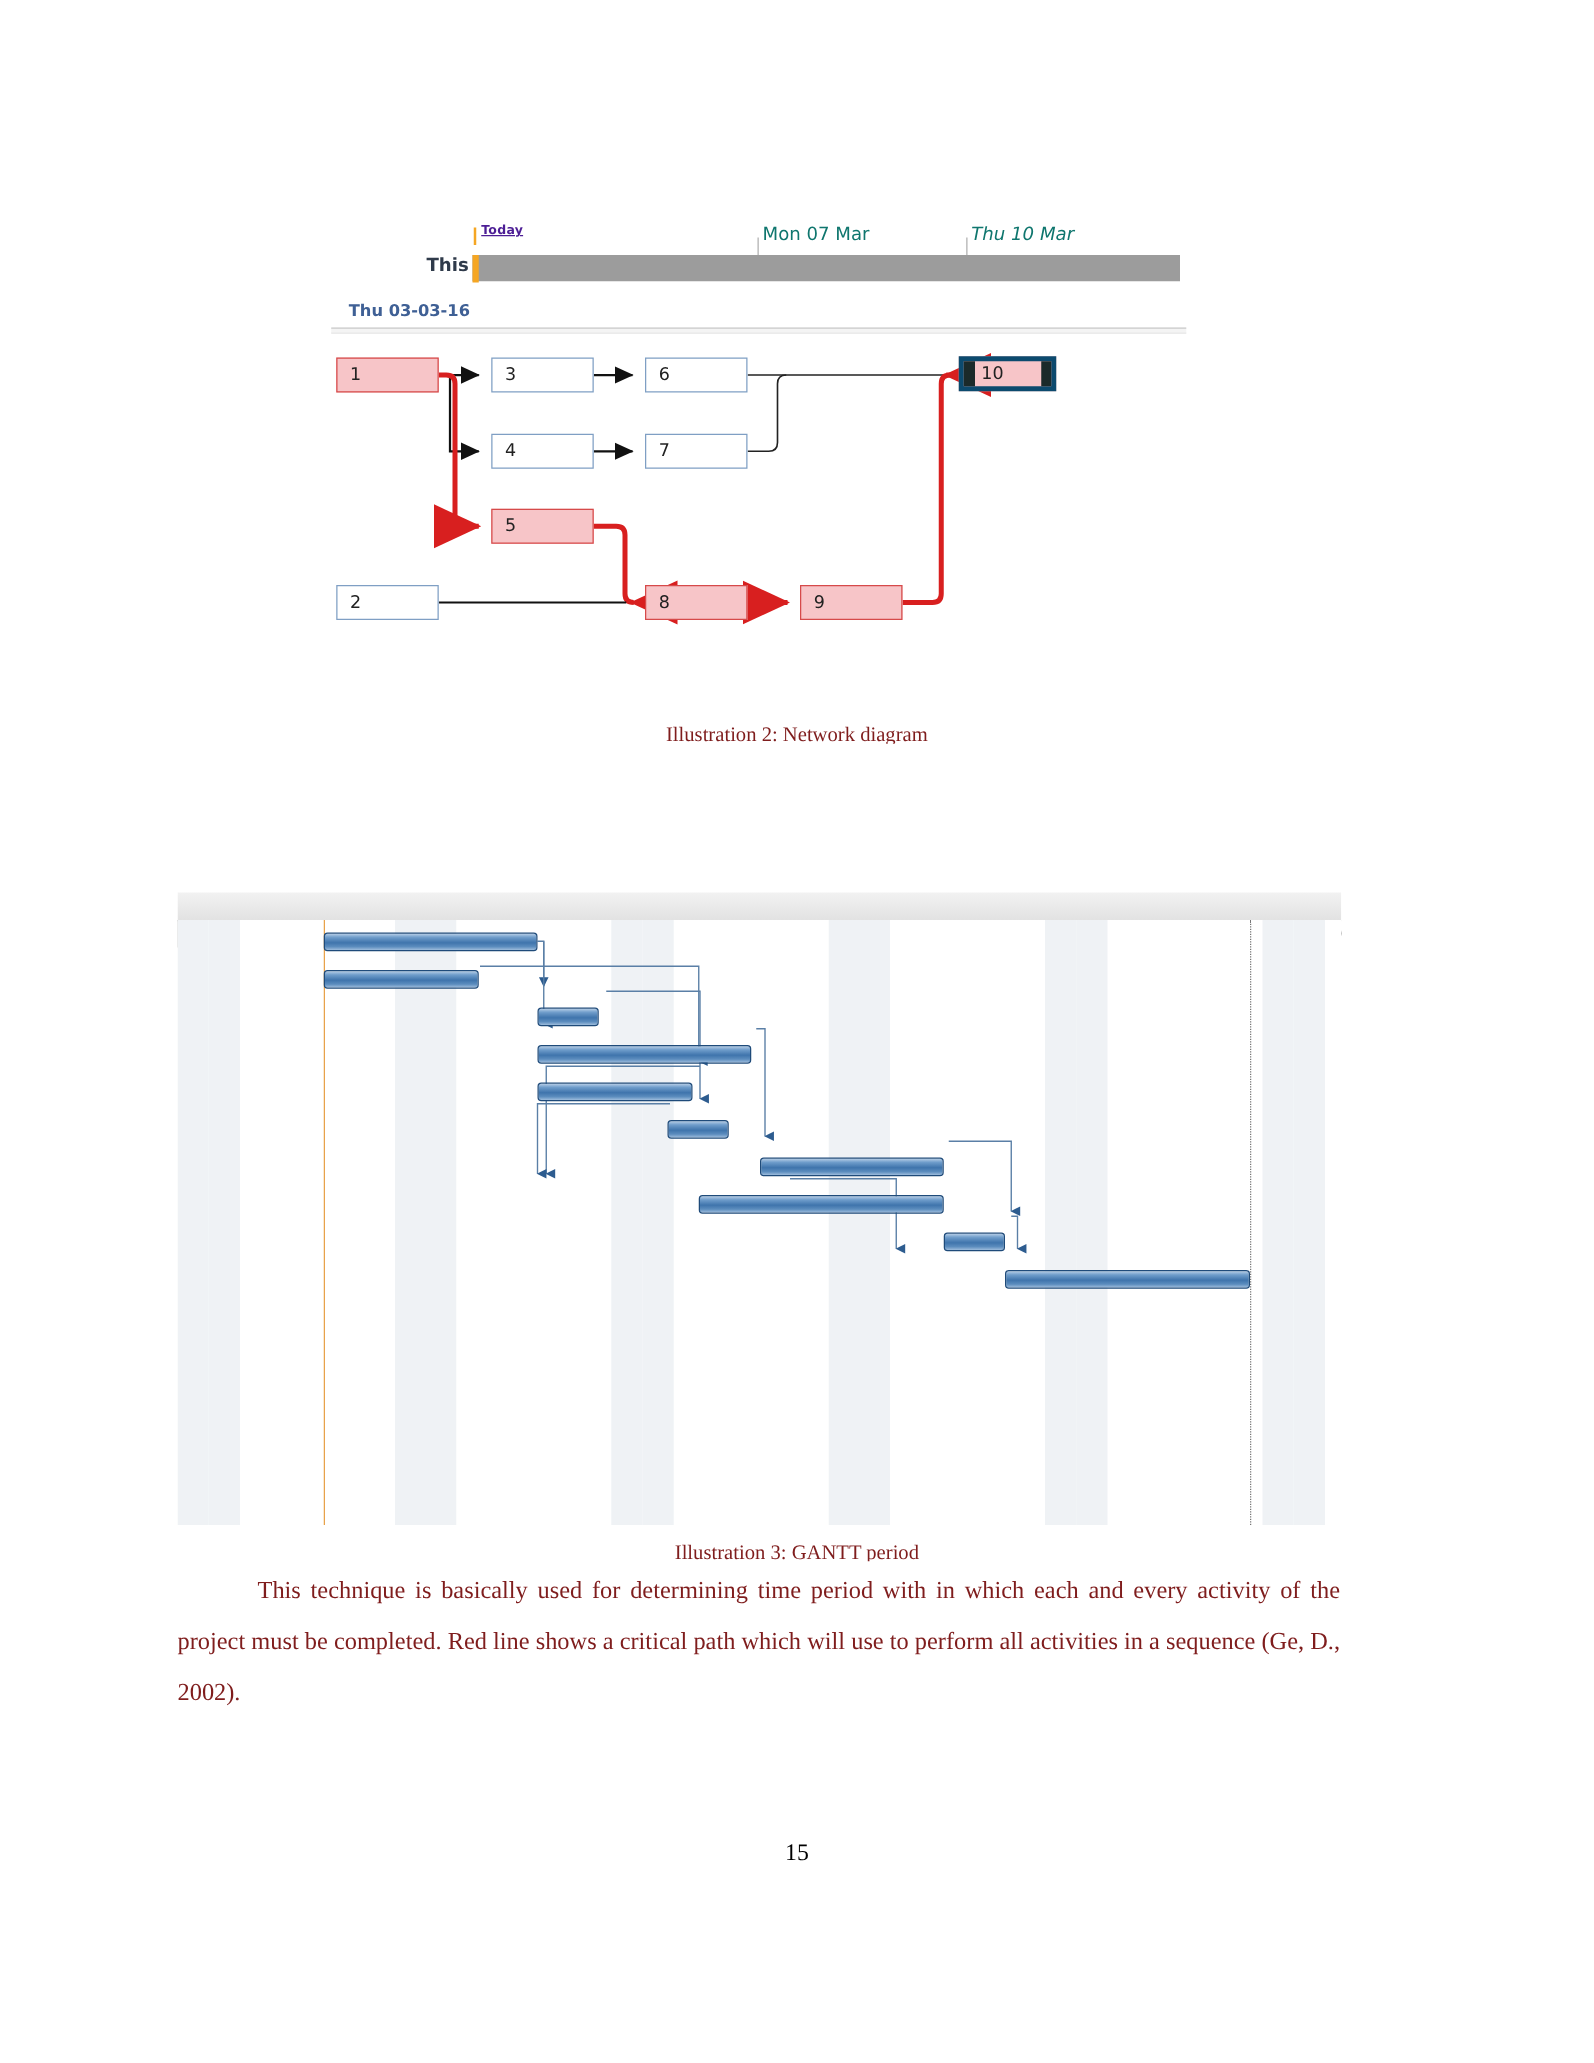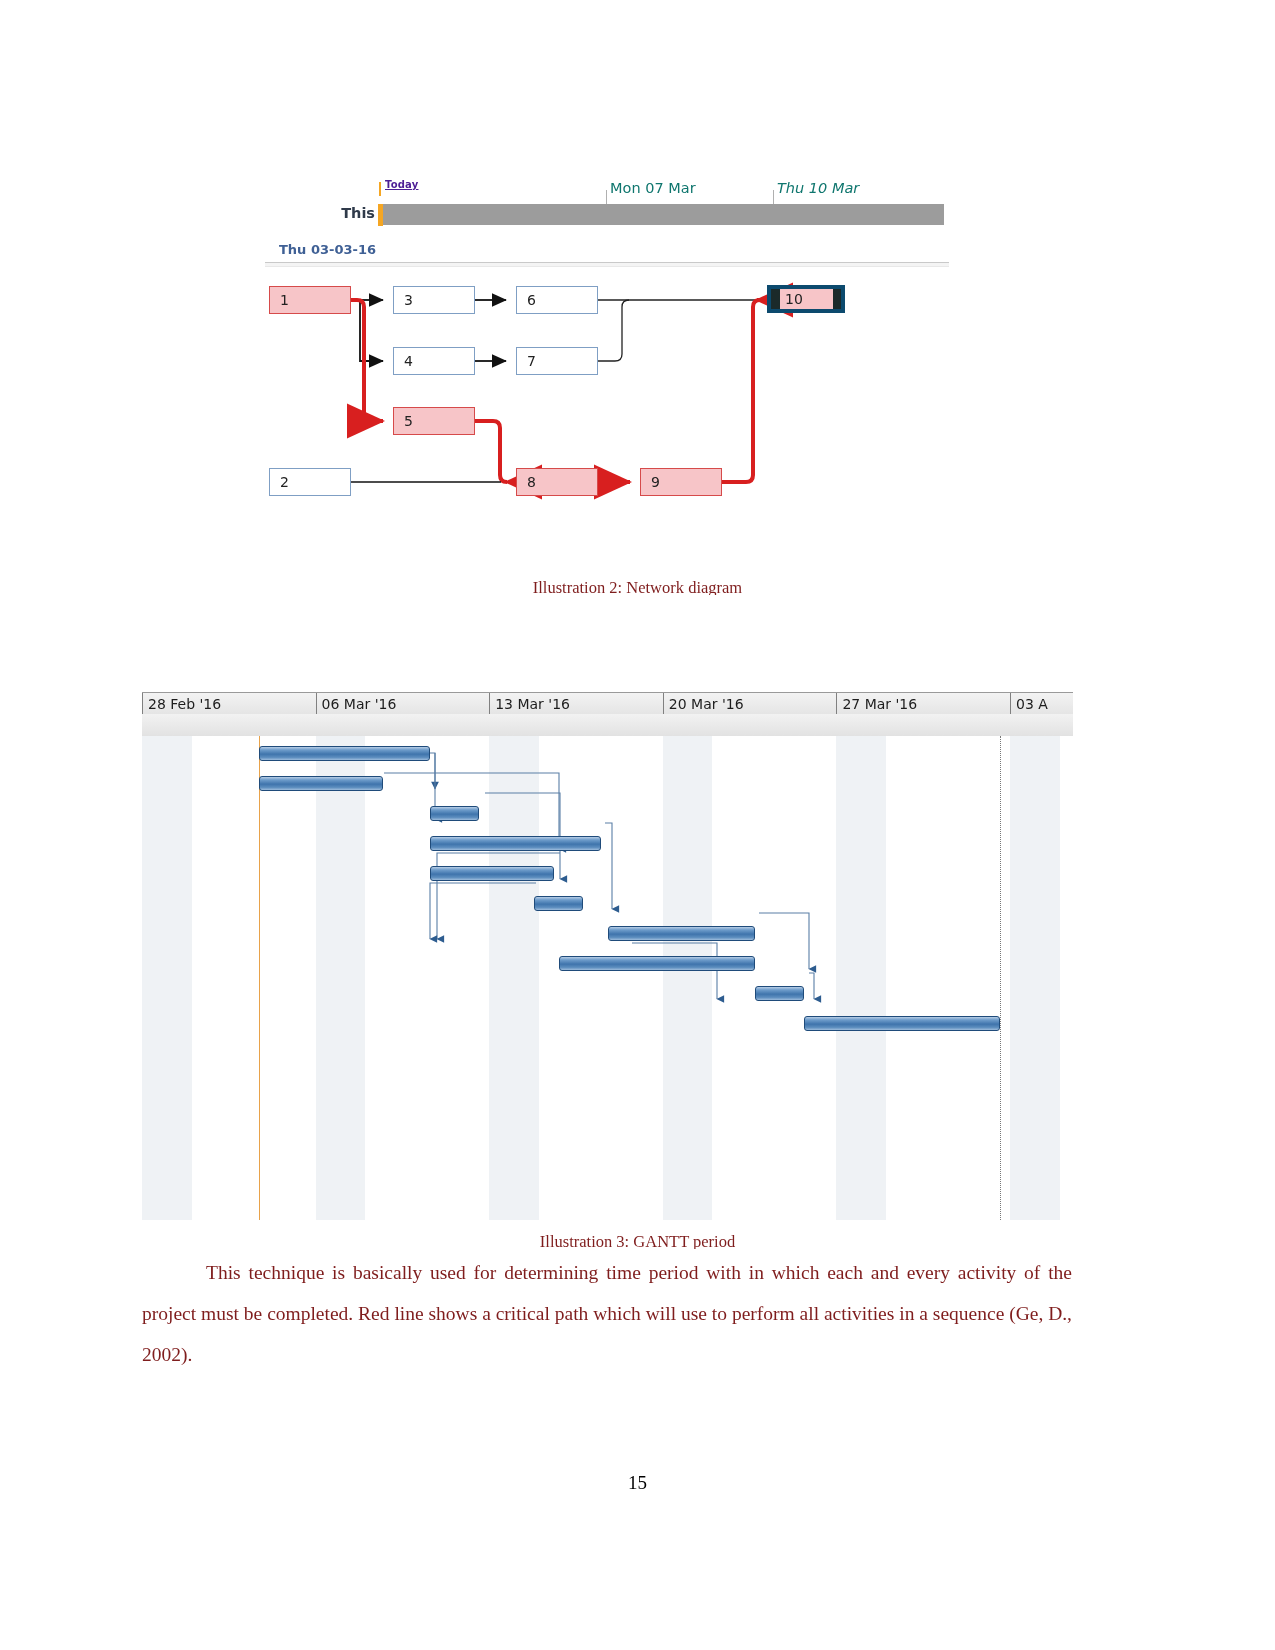--- a/index.html
+++ b/index.html
@@ -196,28 +196,20 @@
       <span>10</span>
     </div>
   </div>
 </div>
 
 <div class="clip-caption" style="top:578px;">
   <div class="fig-caption" style="position:static;">Illustration 2: Network diagram</div>
 </div>
 
 <div id="gantt-figure">
-  <div class="g-hdr-week">
-      <div class="g-week" style="left: 0px; width: 173.6px;">28 Feb '16</div>
-      <div class="g-week" style="left: 173.6px; width: 173.6px;">06 Mar '16</div>
-      <div class="g-week" style="left: 347.2px; width: 173.6px;">13 Mar '16</div>
-      <div class="g-week" style="left: 520.8px; width: 173.6px;">20 Mar '16</div>
-      <div class="g-week" style="left: 694.4px; width: 173.6px;">27 Mar '16</div>
-      <div class="g-week" style="left: 868px; width: 173.6px;">03 A</div>
-    </div>
   <div class="g-hdr-day">
       <div class="g-day" style="left: 0px; width: 24.8px;">S</div>
       <div class="g-day" style="left: 24.8px; width: 24.8px;">S</div>
       <div class="g-day" style="left: 49.6px; width: 24.8px;">M</div>
       <div class="g-day" style="left: 74.4px; width: 24.8px;">T</div>
       <div class="g-day" style="left: 99.2px; width: 24.8px;">W</div>
       <div class="g-day" style="left: 124px; width: 24.8px;">T</div>
       <div class="g-day" style="left: 148.8px; width: 24.8px;">F</div>
       <div class="g-day" style="left: 173.6px; width: 24.8px;">S</div>
       <div class="g-day" style="left: 198.4px; width: 24.8px;">S</div>

